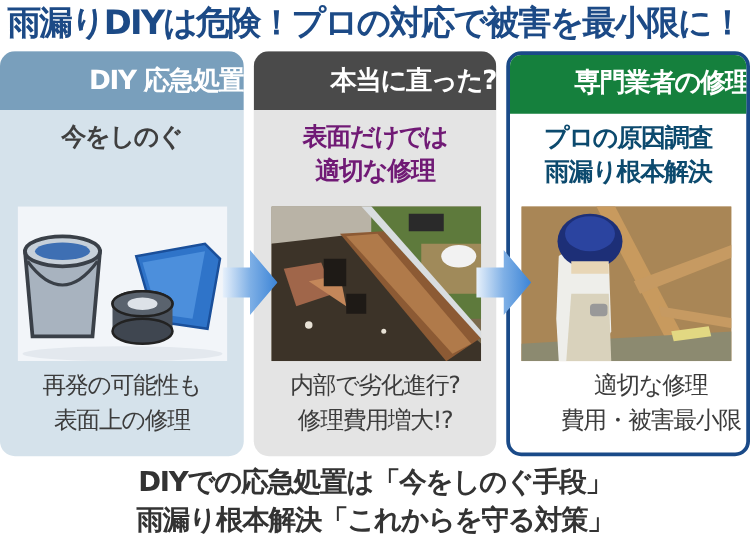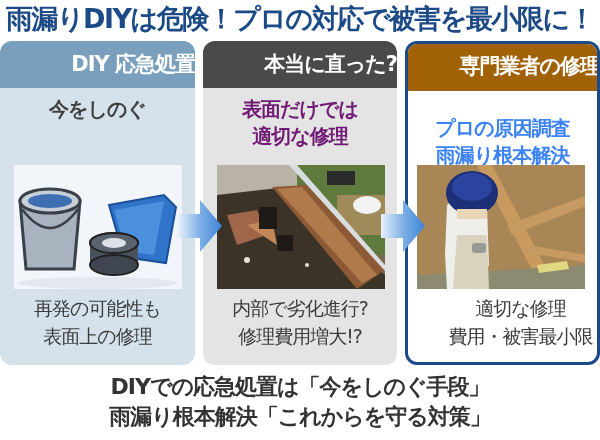--- a/index.html
+++ b/index.html
@@ -18,29 +18,29 @@
   .panel.p1 { left: 0; width: 195px; background: #d5e2eb; }
   .panel.p2 { left: 203px; width: 194px; background: #e4e4e4; }
   .panel.p3 { left: 405px; width: 195px; background: #ffffff; border: 3px solid #1a4a88; }
 
   .panel-head {
     height: 47px; line-height: 47px; text-align: right; color: #ffffff;
     font-size: 21px; font-weight: bold; letter-spacing: -1px; white-space: nowrap;
   }
   .p1 .panel-head { background: #799fbc; }
   .p2 .panel-head { background: #4a4a4a; }
-  .p3 .panel-head { background: #a16207; margin: -3px -3px 2px -3px; height: 50px; line-height: 50px; }
+  .p3 .panel-head { background: #15803d; margin: -3px -3px 2px -3px; height: 50px; line-height: 50px; }
 
   .panel-sub {
     text-align: center; font-size: 20px; font-weight: bold; line-height: 27px;
     margin-top: 8px; letter-spacing: -1px; white-space: nowrap;
   }
   .p1 .panel-sub { color: #3f3f3f; }
   .p2 .panel-sub { color: #701a75; }
-  .p3 .panel-sub { color: #3b82f6; margin-top: 24px; text-align: center; }
+  .p3 .panel-sub { color: #0c4a6e; margin-top: 6px; text-align: center; }
 
   .panel-img {
     position: absolute; left: 14px; top: 124px; width: 168px; height: 124px; overflow: hidden;
   }
   .p3 .panel-img { left: 9px; top: 121px; }
 
   .panel-foot {
     position: absolute; left: 0; right: 0; top: 253px; text-align: center;
     font-size: 19px; color: #3c3c3c; line-height: 28px; letter-spacing: -1px; white-space: nowrap;
   }

